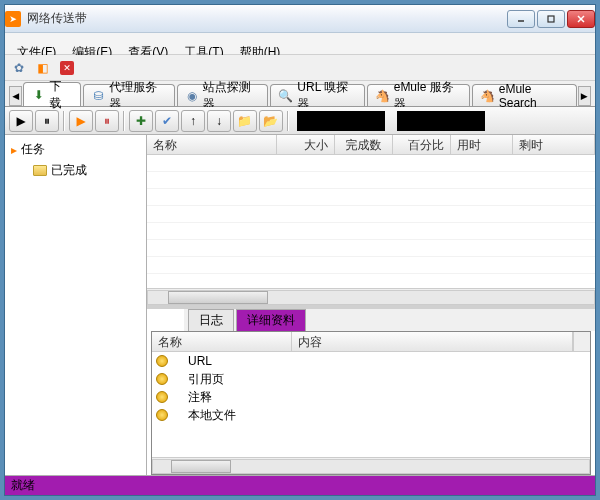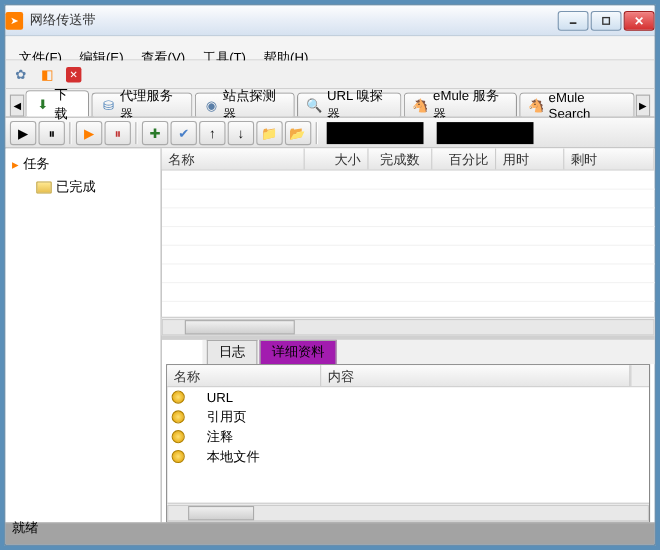--- a/index.html
+++ b/index.html
@@ -40,21 +40,21 @@
 .hscroll-track { flex: 1; height: 15px; background: #e8e8e8; border: 1px solid #ccc; position: relative; }
 .hscroll-thumb { position: absolute; left: 20px; width: 100px; height: 100%; background: linear-gradient(#f0f0f0, #d0d0d0); border: 1px solid #aaa; }
 .lower { height: 170px; border-top: 4px solid #d0d0d0; display: flex; flex-direction: column; }
 .lower-tabs { height: 22px; display: flex; align-items: flex-end; padding: 0 4px; background: #f0f0f0; margin-left: 37px; }
 .lower-tab { padding: 2px 10px; border: 1px solid #aaa; border-bottom: none; background: #e8e8e8; cursor: pointer; margin-right: 2px; }
 .lower-tab.active { background: #a21caf; }
 .lower-grid { flex: 1; border: 1px solid #888; margin: 0 4px; display: flex; flex-direction: column; min-height: 0; }
 .lower-body { flex: 1; overflow: auto; }
 .lrow { display: flex; align-items: center; height: 18px; padding: 0 4px; gap: 20px; }
 .vsb { width: 17px; background: #efefef; border-left: 1px solid #ccc; }
-.statusbar { height: 20px; background: #a3a3a3; border-top: 1px solid #b0b0b0; padding: 6px 6px; display: flex; align-items: flex-end; }
+.statusbar { height: 20px; background: #a21caf; border-top: 1px solid #b0b0b0; padding: 6px 6px; display: flex; align-items: center; }
 .gear { color: #5a7fa8; }
 .orange-ic { color: #ff7f00; }
 .red-x { background: #d43030; color: #fff; width: 14px; height: 14px; border-radius: 2px; display: flex; align-items: center; justify-content: center; font-size: 9px; }
 .ico-dl { color: #2a7a2a; }
 .ico-db { color: #4a80b8; }
 .ico-mag { color: #5a7fa8; }
 .ico-mule { color: #c08030; }
 .yel-circ { width: 12px; height: 12px; background: radial-gradient(#ffe070, #e0a000); border-radius: 50%; border: 1px solid #b08000; }
 .fold { width: 14px; height: 11px; background: linear-gradient(#ffe890, #e8c050); border: 1px solid #c0a030; border-radius: 1px; }
 </style>

